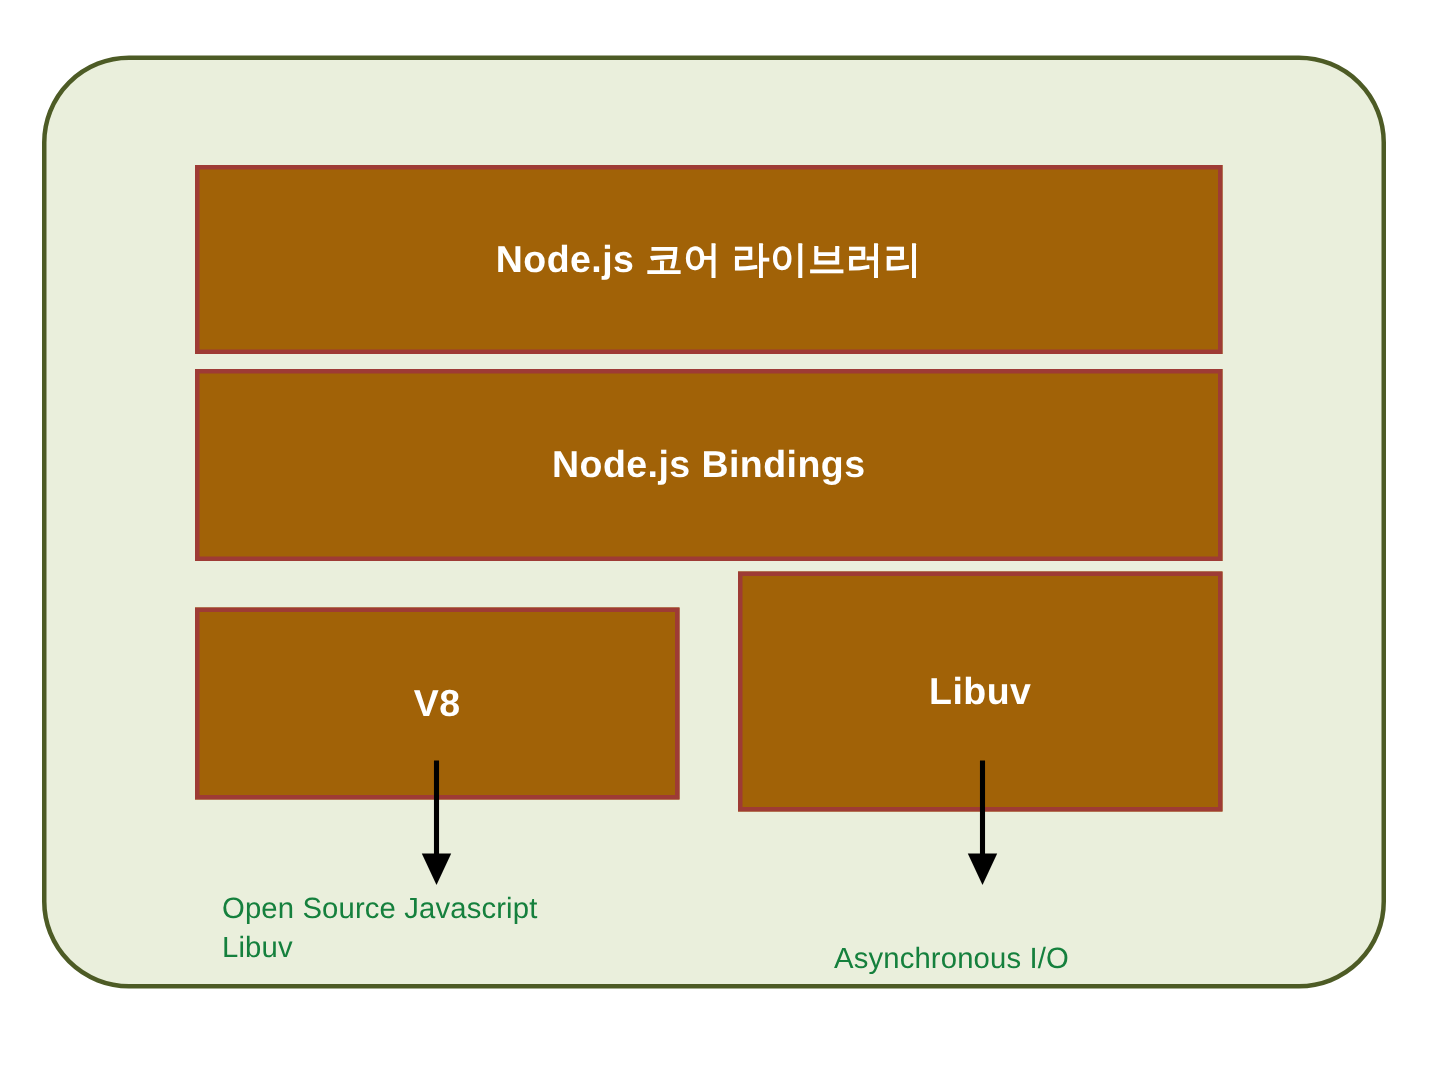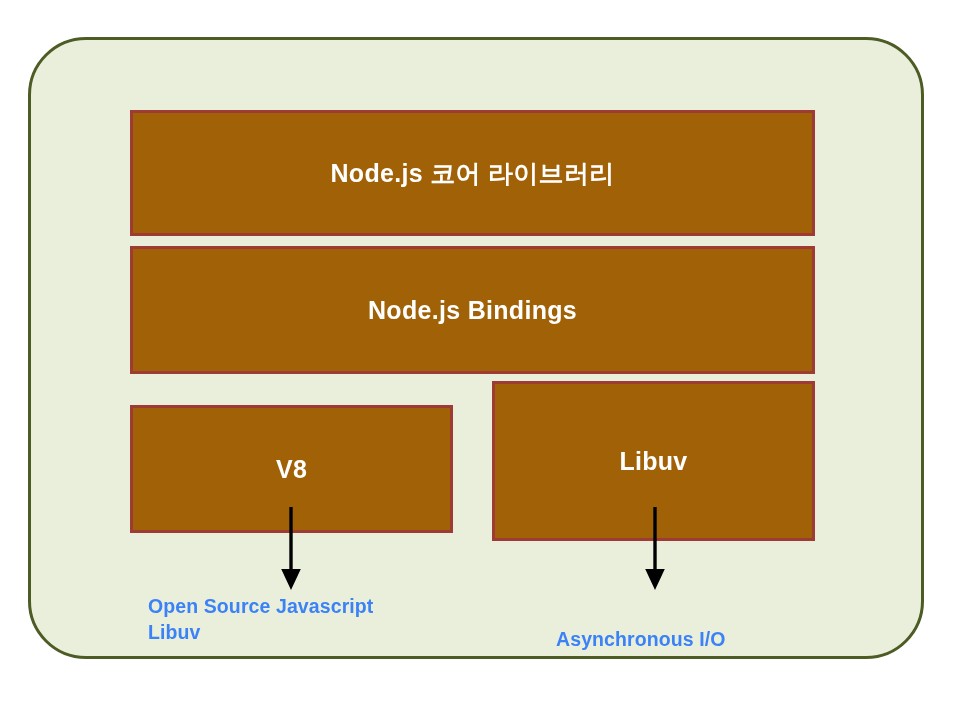--- a/index.html
+++ b/index.html
@@ -62,23 +62,23 @@
   .arrow-svg {
     position: absolute;
     overflow: visible;
   }
   .arrow-v8    { left: 275px; top: 507px; }
   .arrow-libuv { left: 639px; top: 507px; }
 
   
   .caption {
     position: absolute;
-    color: #3b82f6;
+    color: #15803d;
     font-size: 19.5px;
-    font-weight: bold;
+    font-weight: normal;
     line-height: 1.32;
     letter-spacing: 0.1px;
     user-select: none;
   }
   .caption-v8    { left: 148px; top: 594px; width: 300px; text-align: left; }
   .caption-libuv { left: 556px; top: 627px; width: 300px; text-align: left; }
 </style>
 </head>
 <body>
 

